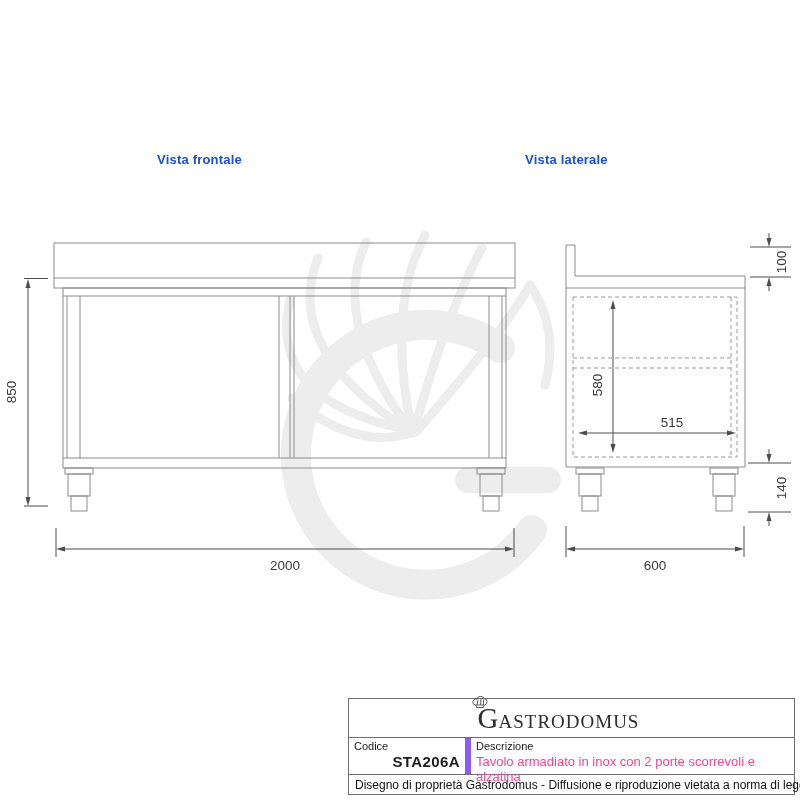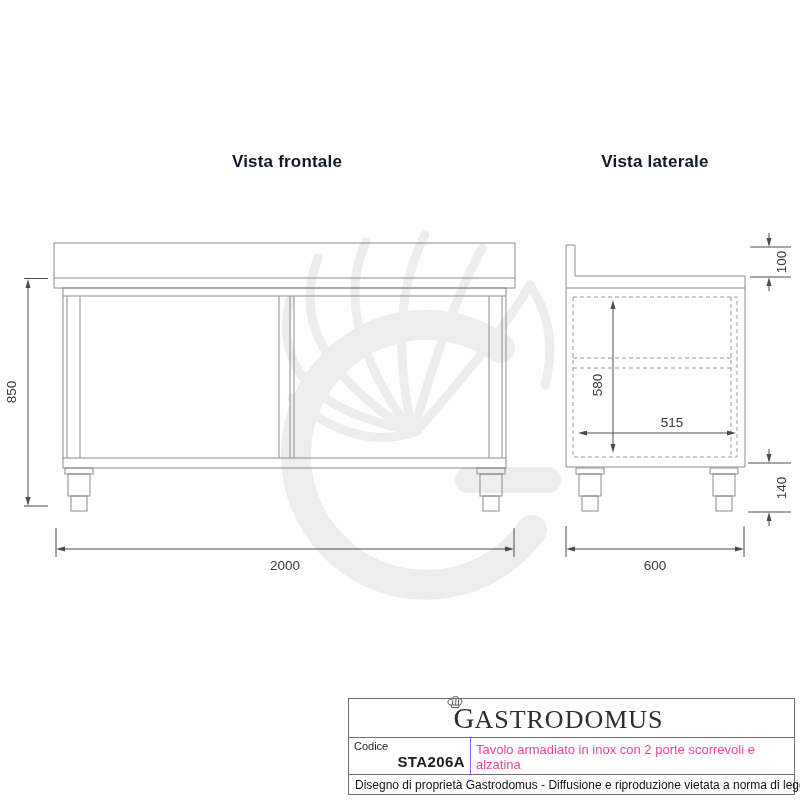--- a/index.html
+++ b/index.html
@@ -3,46 +3,46 @@
 <meta charset="utf-8">
 <style>
   html,body{margin:0;padding:0;}
   body{
     width:800px;height:800px;background:#ffffff;position:relative;overflow:hidden;
     font-family:"Liberation Sans", sans-serif;
   }
   .layer{position:absolute;left:0;top:0;}
   
   .view-title{
-    position:absolute;width:260px;text-align:center;
-    font-size:17px;font-weight:bold;color:#0f172a;letter-spacing:.2px;
+    position:absolute;width:260px;
+    font-size:13px;font-weight:bold;color:#1d4ed8;letter-spacing:.2px;
   }
   .view-title.front{left:157px;top:152px;}
   .view-title.side{left:525px;top:152px;}
   
   svg text{font-family:"Liberation Sans", sans-serif;fill:#3a3a3a;font-size:13.5px;}
   
   .title-block{
     position:absolute;left:348px;top:698px;width:447px;height:97px;
     border:1px solid #6e6e6e;background:#ffffff;box-sizing:border-box;
     color:#1c1c1c;
   }
   .tb-logo-row{
     height:38px;display:flex;align-items:center;justify-content:center;
     padding-right:26px;box-sizing:border-box;
   }
   .logo-wrap{position:relative;display:inline-flex;align-items:baseline;color:#2e2e2e;}
   .logo-g{font-family:"Liberation Serif", serif;font-size:29px;line-height:1;font-weight:500;}
-  .logo-rest{font-family:"Liberation Serif", serif;font-size:26px;letter-spacing:1px;line-height:1;}
+  .logo-rest{font-family:"Liberation Serif", serif;font-size:19px;letter-spacing:1px;line-height:1;}
   .logo-hat{position:absolute;left:-7px;top:-9px;}
   .tb-mid-row{
     display:flex;border-top:1px solid #6e6e6e;height:37px;box-sizing:border-box;
   }
   .tb-cell{padding:2px 5px;box-sizing:border-box;}
-  .tb-cell.code{width:122px;border-right:1px solid #8b5cf6;flex:none;}
+  .tb-cell.code{width:122px;border-right:6px solid #8b5cf6;flex:none;}
   .tb-cell.desc{flex:1;}
   .tb-label{font-size:11px;color:#1c1c1c;}
   .tb-code-value{font-size:15px;font-weight:bold;letter-spacing:.4px;margin-top:1px;text-align:right;}
   .tb-desc-value{font-size:13px;margin-top:2px;color:#ec4899;}
   .tb-footer-row{
     border-top:1px solid #6e6e6e;height:21px;box-sizing:border-box;
     font-size:12px;padding:3px 6px;color:#111;white-space:nowrap;
   }
 </style>
 </head>
@@ -199,17 +199,18 @@
       <span class="logo-g">G</span>
         <span class="logo-rest">ASTRODOMUS</span>
     </span>
   </div>
   <div class="tb-mid-row">
     <div class="tb-cell code">
       <div class="tb-label">Codice</div>
       <div class="tb-code-value">STA206A</div>
     </div>
     <div class="tb-cell desc">
+      <div class="tb-label">Descrizione</div>
       <div class="tb-desc-value">Tavolo armadiato in inox con 2 porte scorrevoli e alzatina</div>
     </div>
   </div>
   <div class="tb-footer-row">Disegno di proprietà Gastrodomus - Diffusione e riproduzione vietata a norma di legge.</div>
 </div>
 
 </body></html>

